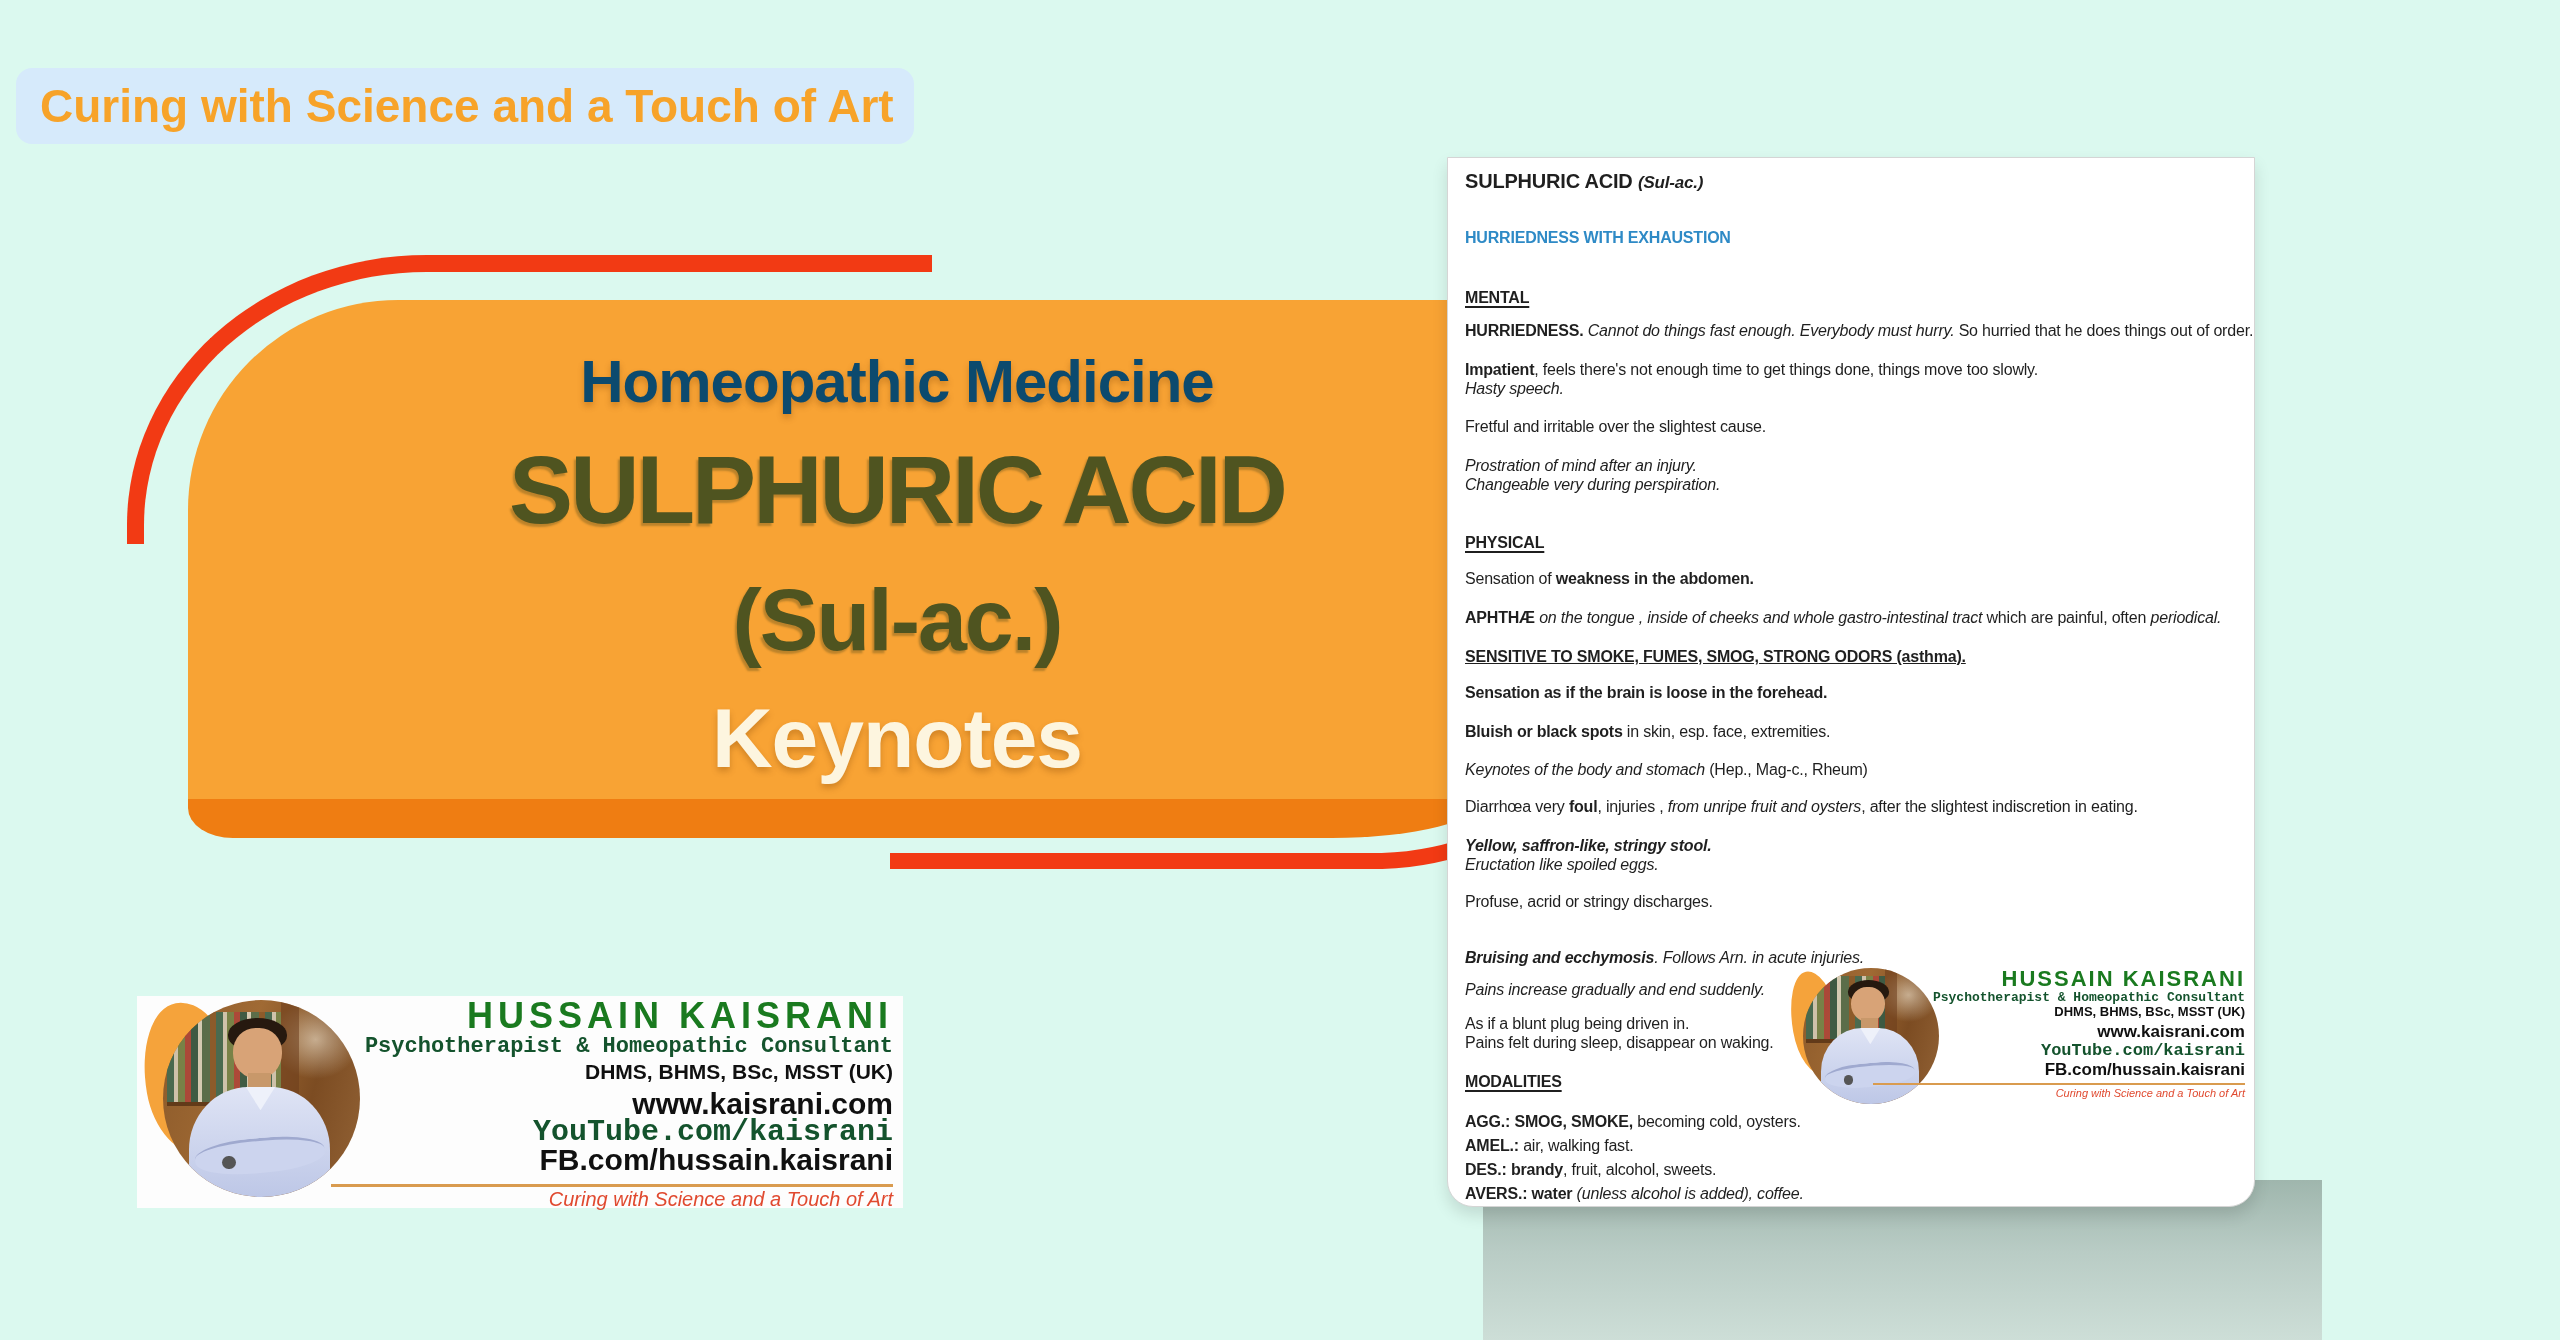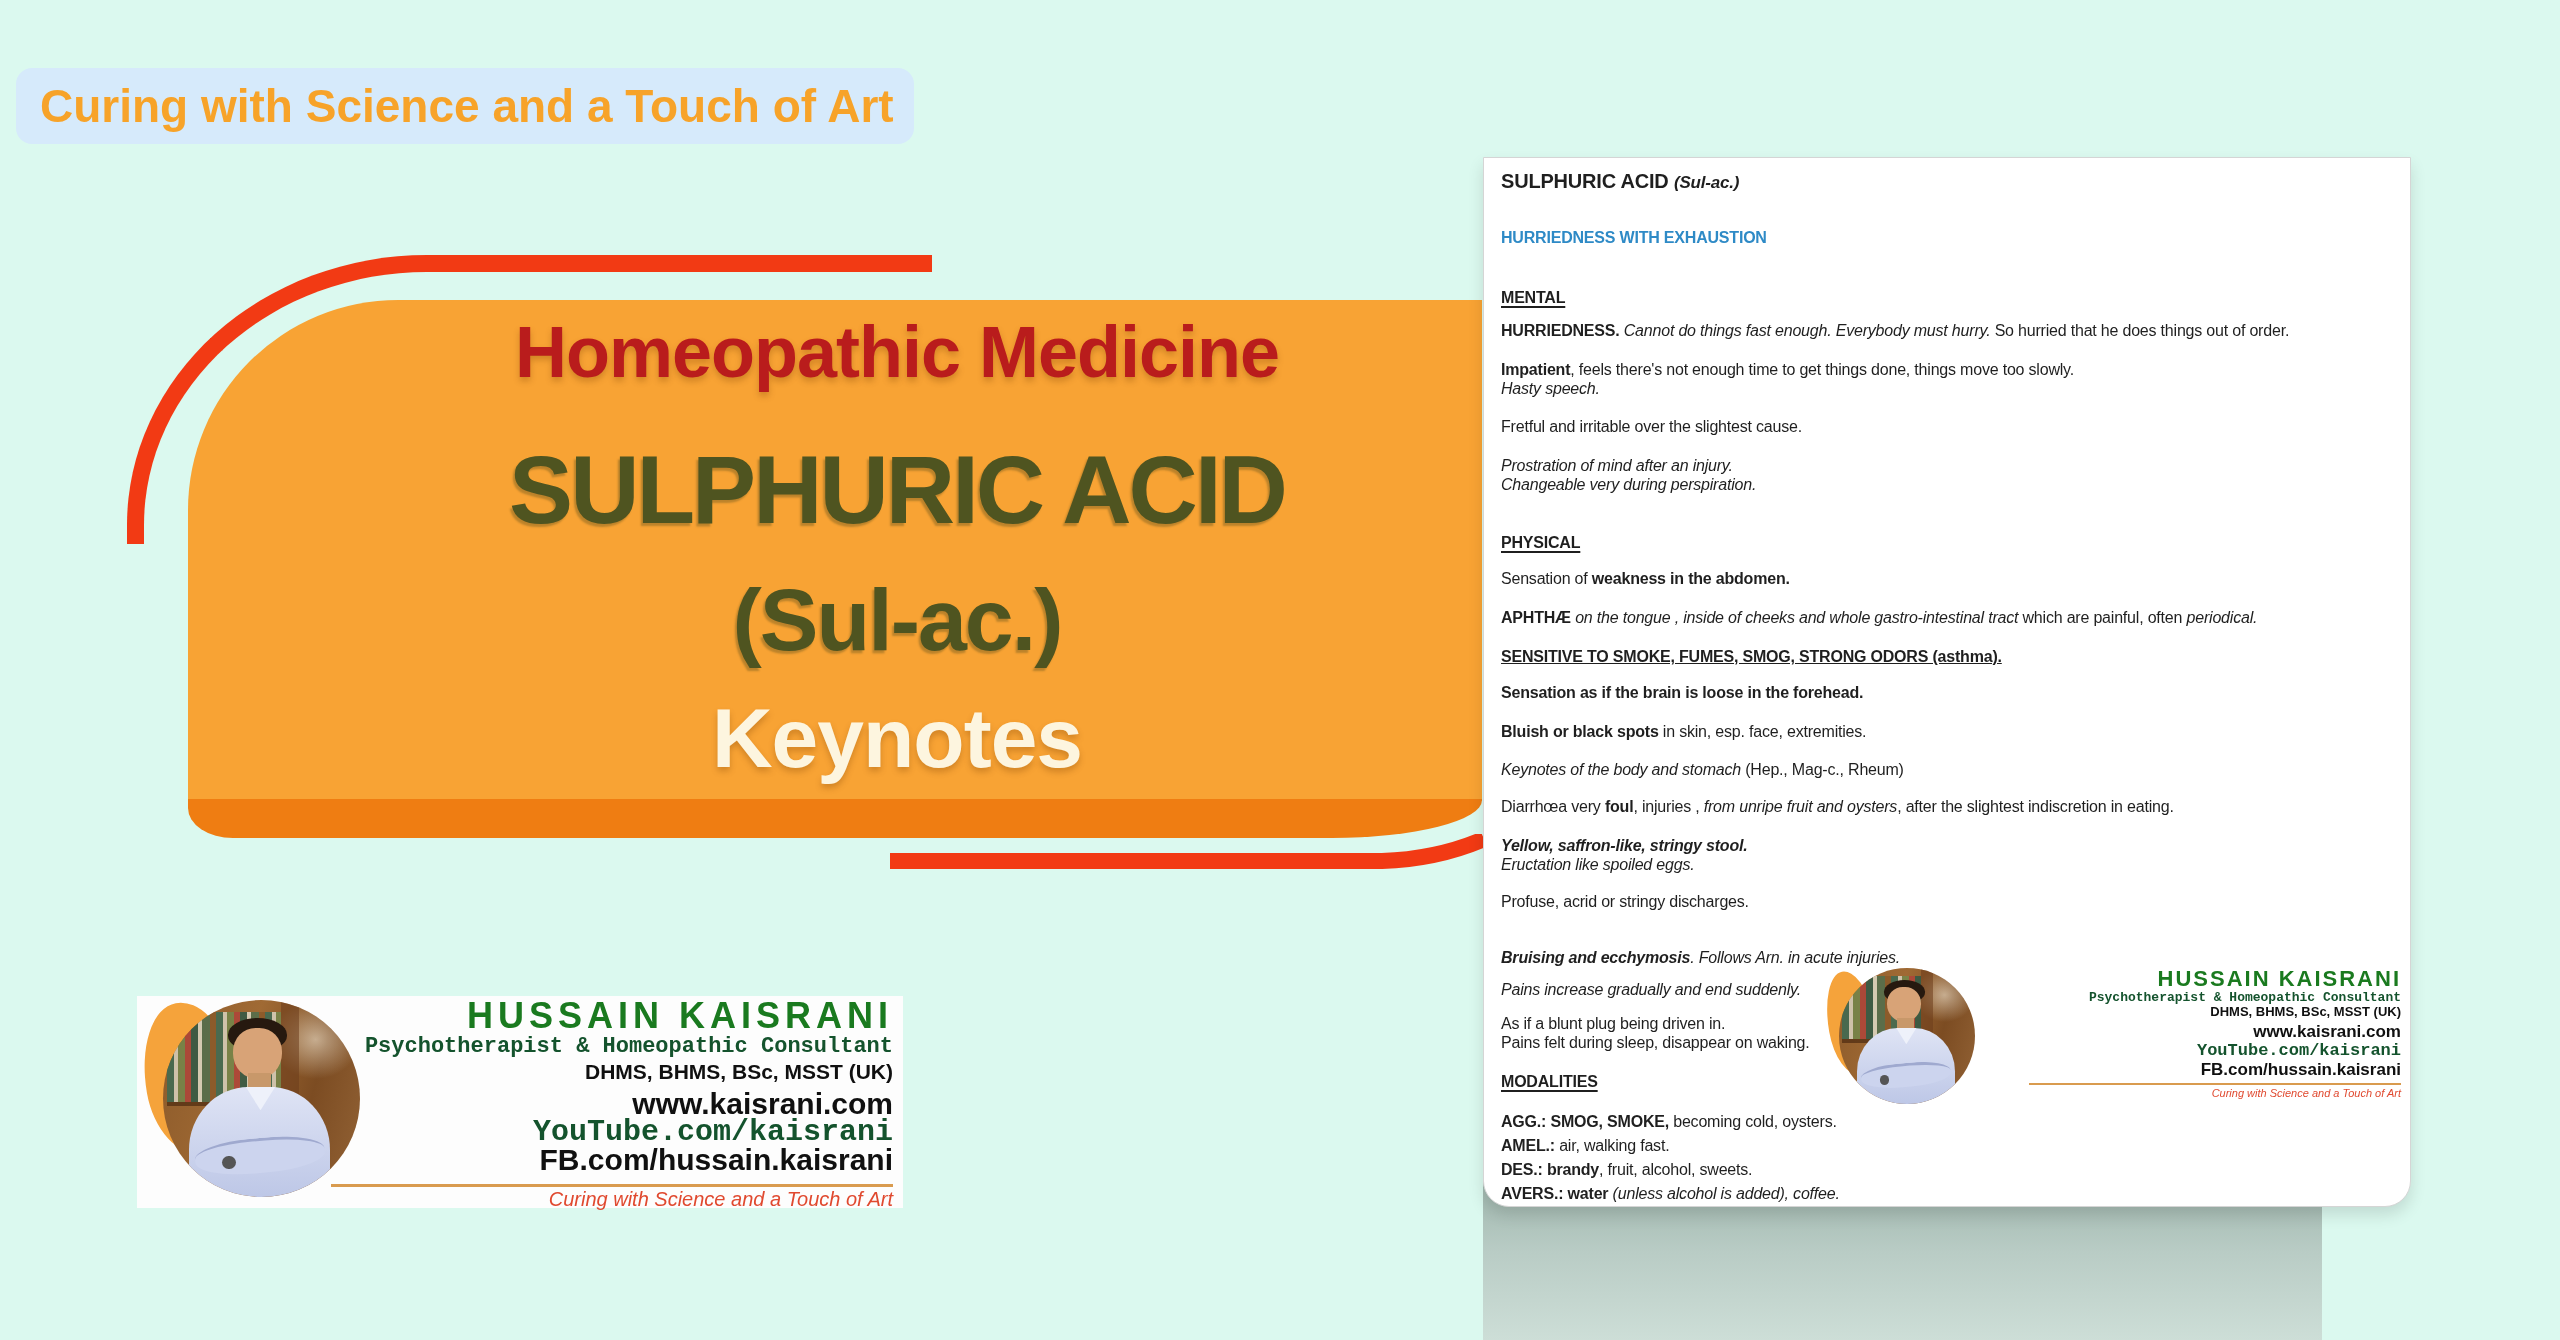--- a/index.html
+++ b/index.html
@@ -16,33 +16,33 @@
            border-top:17px solid #f23a14;border-left:17px solid #f23a14;
            border-top-left-radius:300px 270px;}
 
   
   .card{position:absolute;left:188px;top:300px;width:1294px;height:501px;background:#f8a334;
         border-radius:210px 0 0 0;}
   .card-strip{position:absolute;left:188px;top:799px;width:1294px;height:39px;background:#ef7d12;
         border-radius:0 0 150px 45px / 0 0 38px 30px;}
   .t{position:absolute;left:250px;width:1294px;text-align:center;font-weight:bold;line-height:1;
      white-space:nowrap;}
-  .t1{top:316px;font-size:72px;color:#b91c1c;letter-spacing:-1px;text-shadow:0 4px 6px rgba(120,60,0,.30);}
+  .t1{top:352px;font-size:60px;color:#0c4a6e;letter-spacing:-1px;text-shadow:0 4px 6px rgba(120,60,0,.30);}
   .t2{top:442px;font-size:96px;color:#4f5420;letter-spacing:-3px;text-shadow:-2px 3px 2px rgba(50,55,20,.30);}
   .t3{top:576px;font-size:88px;color:#4f5420;letter-spacing:-2px;text-shadow:-2px 3px 2px rgba(50,55,20,.30);}
   .t4{top:696px;font-size:84px;color:#fdf5df;letter-spacing:-1px;text-shadow:0 4px 6px rgba(120,60,0,.30);}
 
   .swoosh{position:absolute;left:890px;top:834px;}
 
   
   .band{position:absolute;left:1483px;top:1180px;width:839px;height:160px;
         background:linear-gradient(180deg,#9fb6ad 0%,#b9ccc5 45%,#cdded7 100%);}
 
   
-  .page{position:absolute;left:1483px;top:157px;width:928px;height:1050px;background:#ffffff;
+  .page{position:absolute;left:1447px;top:157px;width:808px;height:1050px;background:#ffffff;
         border:1px solid #d5d5d5;box-sizing:border-box;border-radius:0 0 26px 26px;overflow:hidden;
         box-shadow:0 8px 16px rgba(0,0,0,.12);}
   .para{position:absolute;left:17px;white-space:nowrap;font-size:16px;line-height:19px;
         color:#1f1f1f;letter-spacing:-0.2px;}
   .para .b{font-weight:bold;}
   .para .i{font-style:italic;}
   .para .u{text-decoration:underline;text-underline-offset:3px;text-decoration-thickness:2px;}
 
   
   .brand-text{position:absolute;text-align:right;}

